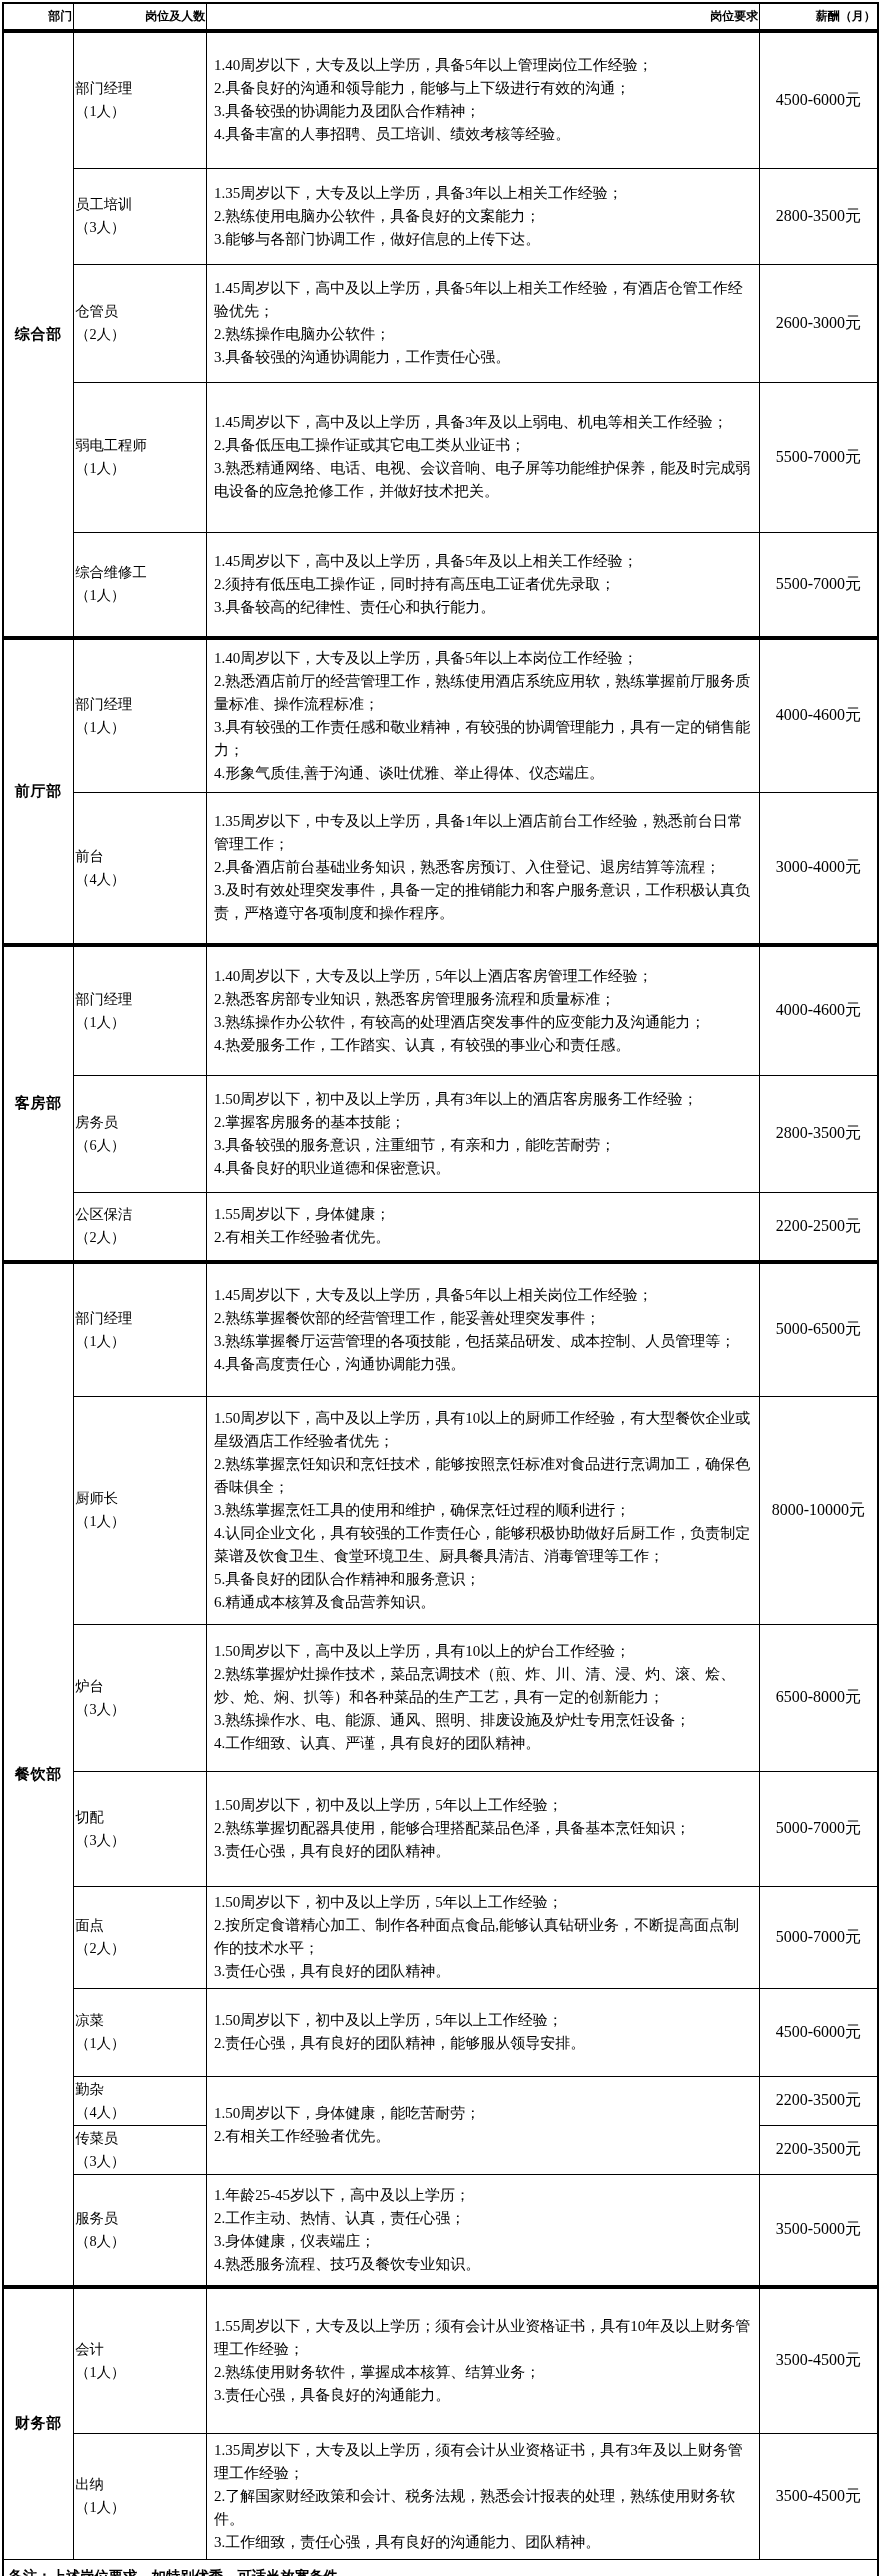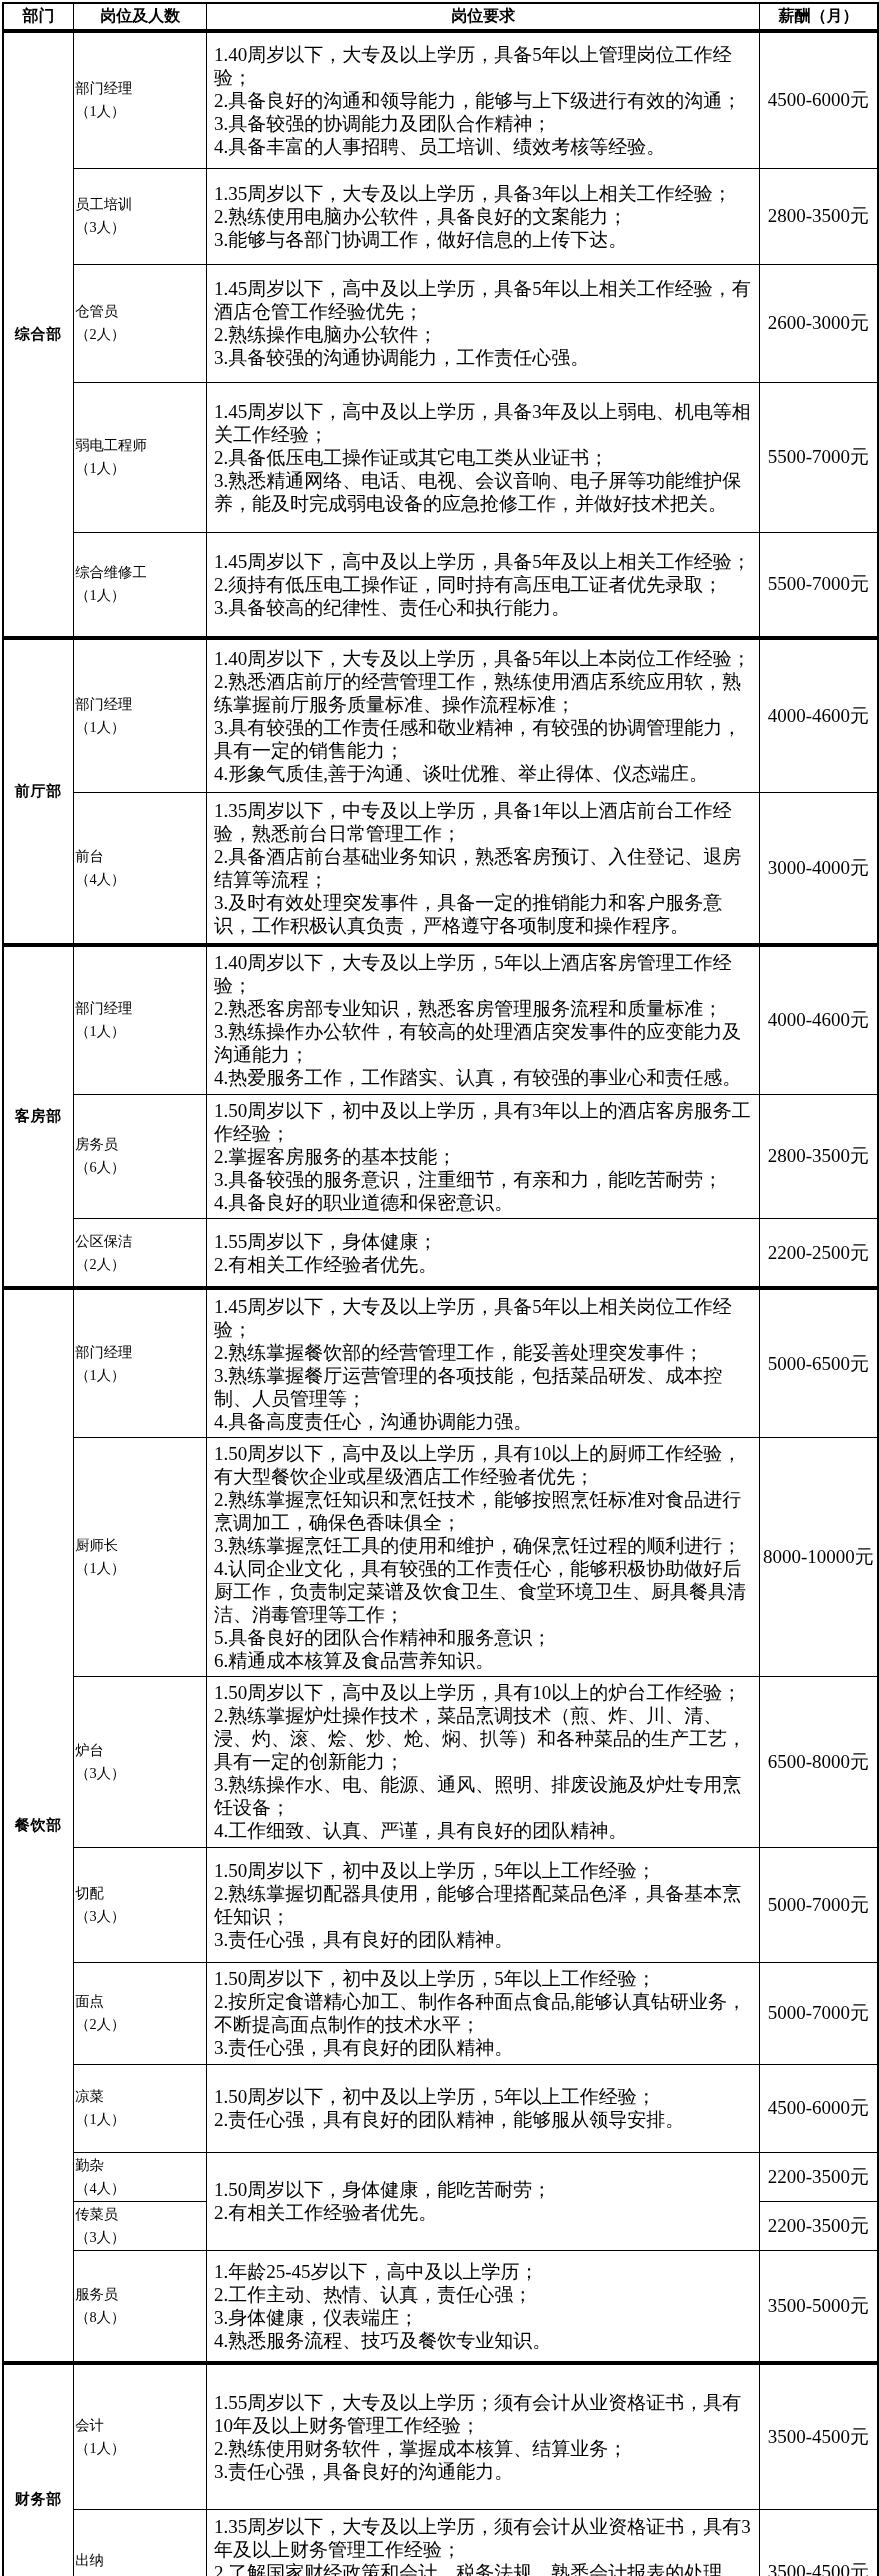--- a/index.html
+++ b/index.html
@@ -11,36 +11,36 @@
     width:875px;
     margin:1.7px 0 0 1.7px;
     border:2.5px solid #000;
   }
   col.c-dept { width:71px; }
   col.c-pos  { width:133px; }
   col.c-req  { width:553px; }
   col.c-sal  { width:118px; }
   th, td { border:1.7px solid #000; overflow:hidden; }
   thead th {
-    font-size:16px; font-weight:bold; text-align:center;
+    font-size:12px; font-weight:bold; text-align:right;
     height:23.5px; border-bottom:4.2px solid #000; background:#fff;
   }
   tr.sec > td { border-top:4.2px solid #000; }
   td.dept {
     font-weight:bold; font-size:15px; text-align:center;
     vertical-align:middle; letter-spacing:0.8px;
   }
   td.pos {
     text-align:left; vertical-align:middle; font-size:14.3px; line-height:23px;
   }
   td.req {
-    text-align:left; vertical-align:middle; font-size:19px; line-height:23px;
+    text-align:left; vertical-align:middle; font-size:15px; line-height:23px;
     padding:4.2px 6.7px; white-space:pre-line;
   }
-  td.sal { text-align:center; vertical-align:middle; font-size:19px; }
+  td.sal { text-align:center; vertical-align:middle; font-size:16px; }
   tfoot td {
     border:1.7px solid #000; border-bottom:6.7px solid #000;
     font-weight:bold; font-size:14.3px; text-align:left; padding:7.6px 5px;
   }
 </style>
 </head>
 <body>
 
 <div class="sheet">
 <table class="recruit">

